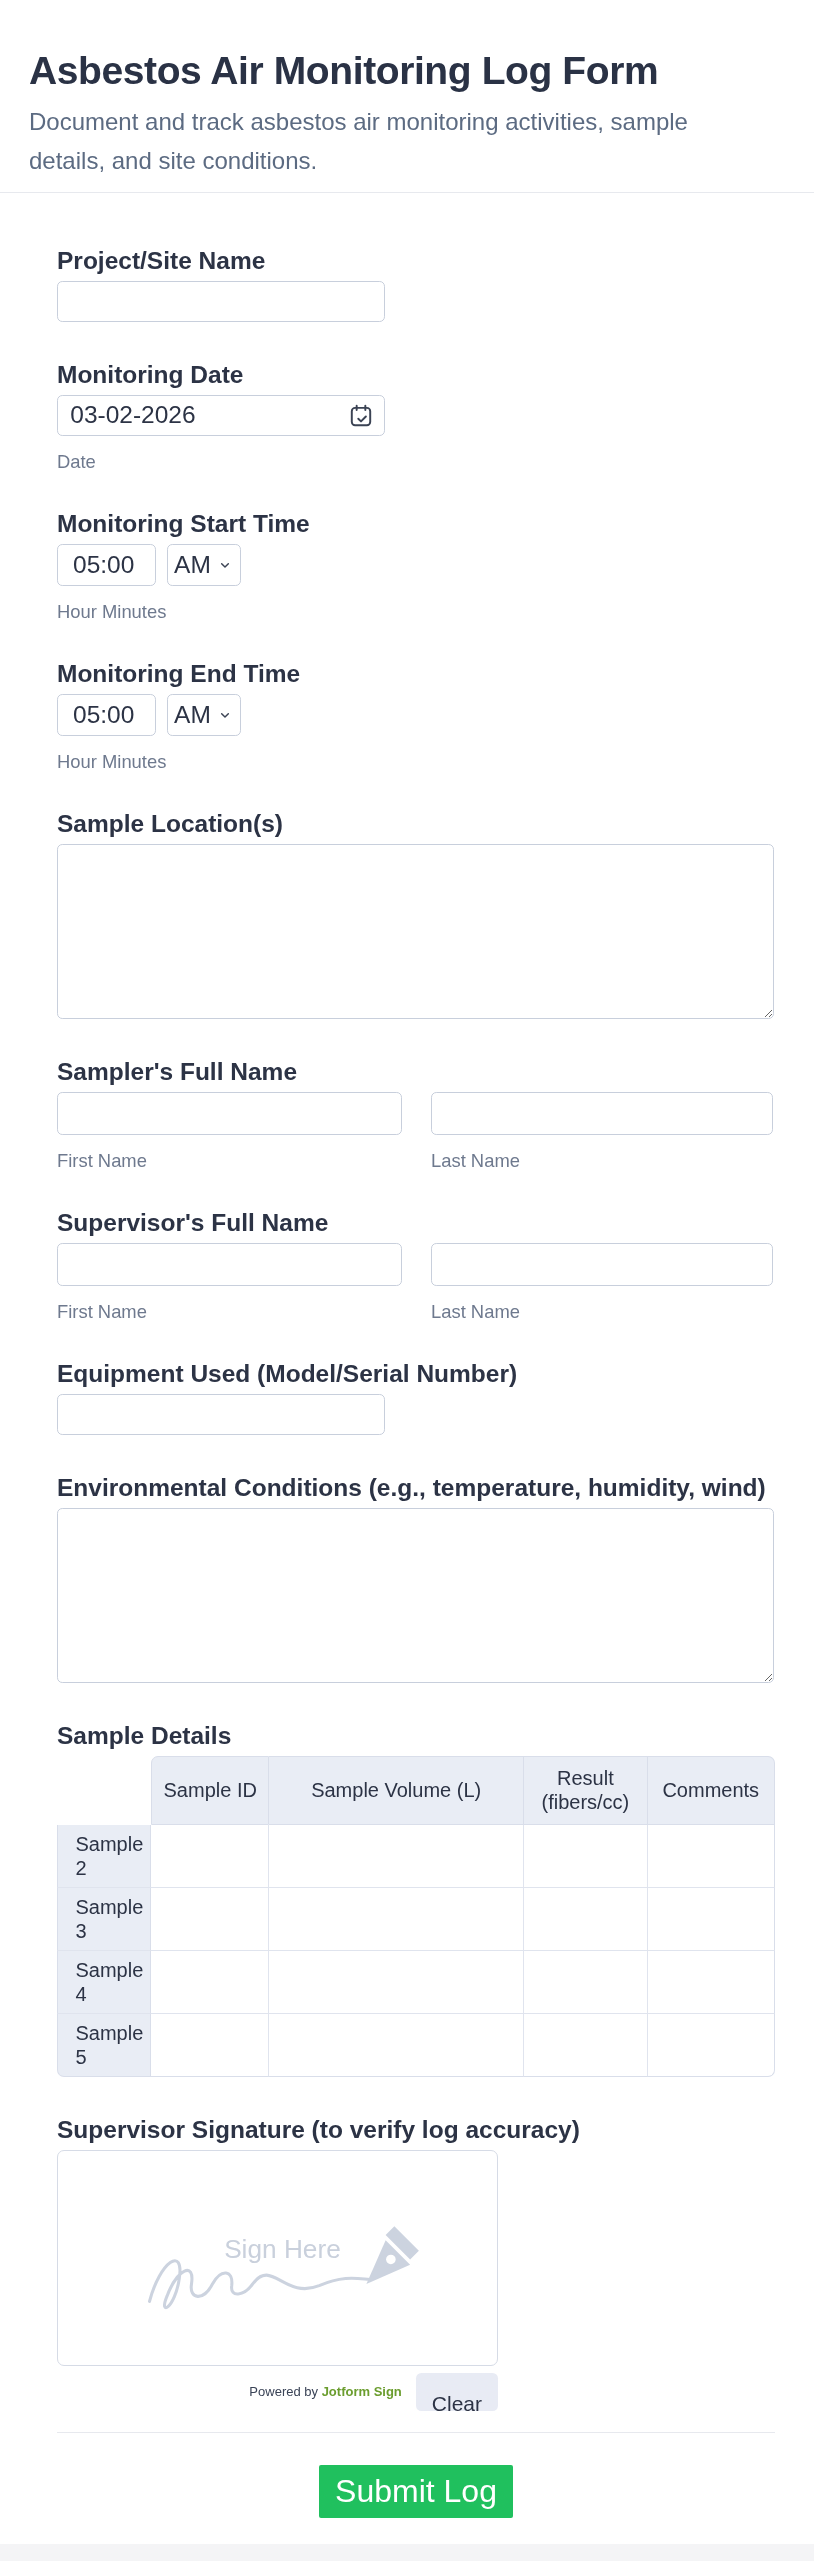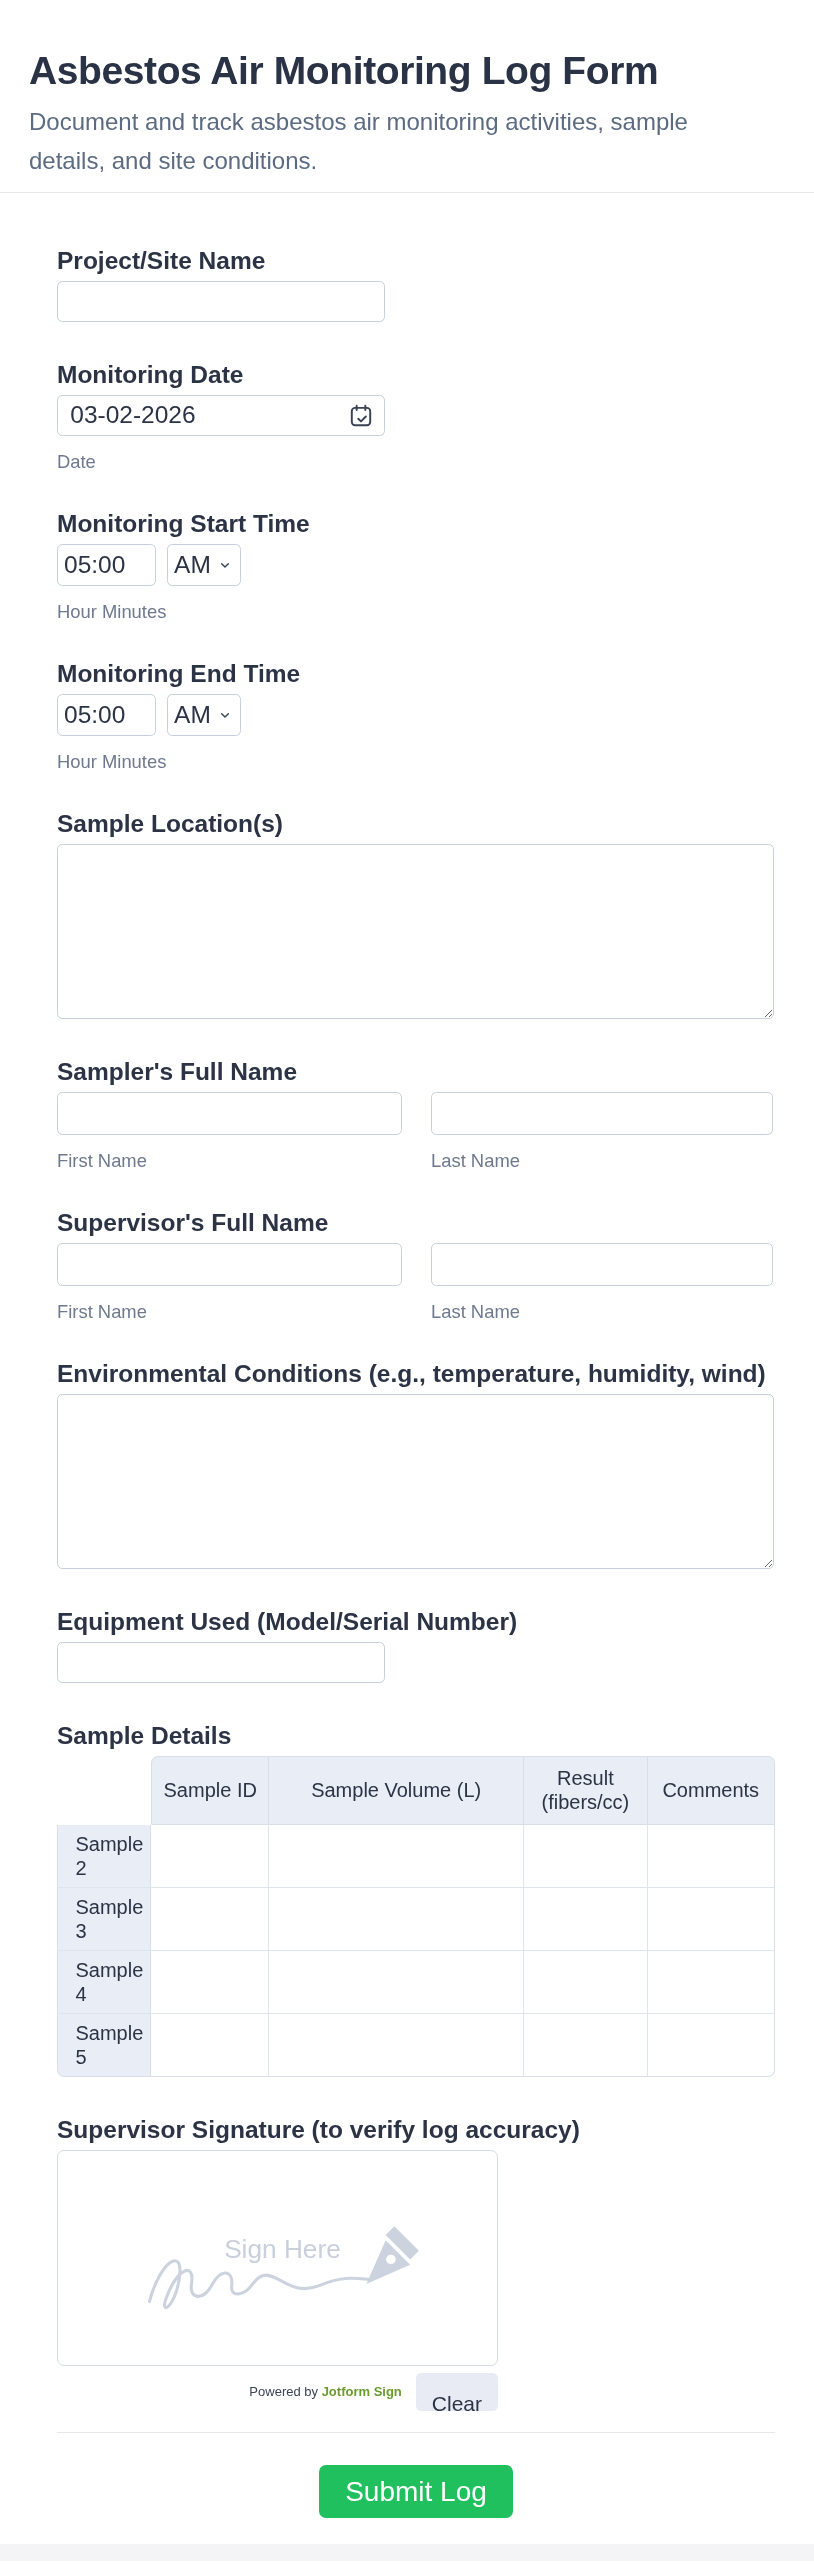--- a/index.html
+++ b/index.html
@@ -96,21 +96,21 @@
   .time-row { display: flex; gap: 10.5px; align-items: flex-start; }
   input.time-input {
     display: block;
     width: 99px;
     height: 42px;
     border: 0.9px solid #c8cfdc;
     border-radius: 5.3px;
     font-family: "Liberation Sans", sans-serif;
     font-size: 24.5px;
     color: #2c3345;
-    padding: 0 6px;
+    padding: 0 15px;
     outline: none;
   }
   .meridiem {
     width: 74px;
     height: 42px;
     border: 0.9px solid #c8cfdc;
     border-radius: 5.3px;
     background: #fff;
     display: flex;
     align-items: center;
@@ -207,23 +207,23 @@
 
   
   .footer-divider { margin-top: 21px; height: 0.9px; background: #e7e9ee; }
   .submit-row { display: flex; justify-content: center; margin-top: 33px; }
   .submit-btn {
     width: 194px;
     height: 53px;
     background: #20c05e;
     color: #ffffff;
     border: none;
-    border-radius: 7px;
-    font-family: "Liberation Sans", sans-serif;
-    font-size: 28px;
+    border-radius: 2px;
+    font-family: "Liberation Sans", sans-serif;
+    font-size: 32px;
     cursor: pointer;
   }
   .page-bottom { margin-top: 26px; height: 16.6px; background: #f4f4f6; }
 </style>
 </head>
 <body>
 
 <div class="card">
 
   <div class="form-header">
@@ -308,27 +308,27 @@
           <div class="sublabel">First Name</div>
         </div>
         <div class="name-col">
           <input class="text-input" type="text" style="">
           <div class="sublabel">Last Name</div>
         </div>
       </div>
     </div>
 
     <div class="question">
+      <label class="q-label">Equipment Used (Model/Serial Number)</label>
+      <input class="text-input" type="text" value="" style="">
+    </div>
+
+    <div class="question">
       <label class="q-label">Environmental Conditions (e.g., temperature, humidity, wind)</label>
       <textarea class="area-input" style=""></textarea>
-    </div>
-
-    <div class="question">
-      <label class="q-label">Equipment Used (Model/Serial Number)</label>
-      <input class="text-input" type="text" value="" style="">
     </div>
 
     <div class="question">
       <label class="q-label">Sample Details</label>
       <table class="matrix">
         <thead>
           <tr>
             <th class="corner"></th>
             <th class="col-head first w-id">Sample ID</th>
             <th class="col-head w-vol">Sample Volume (L)</th>

